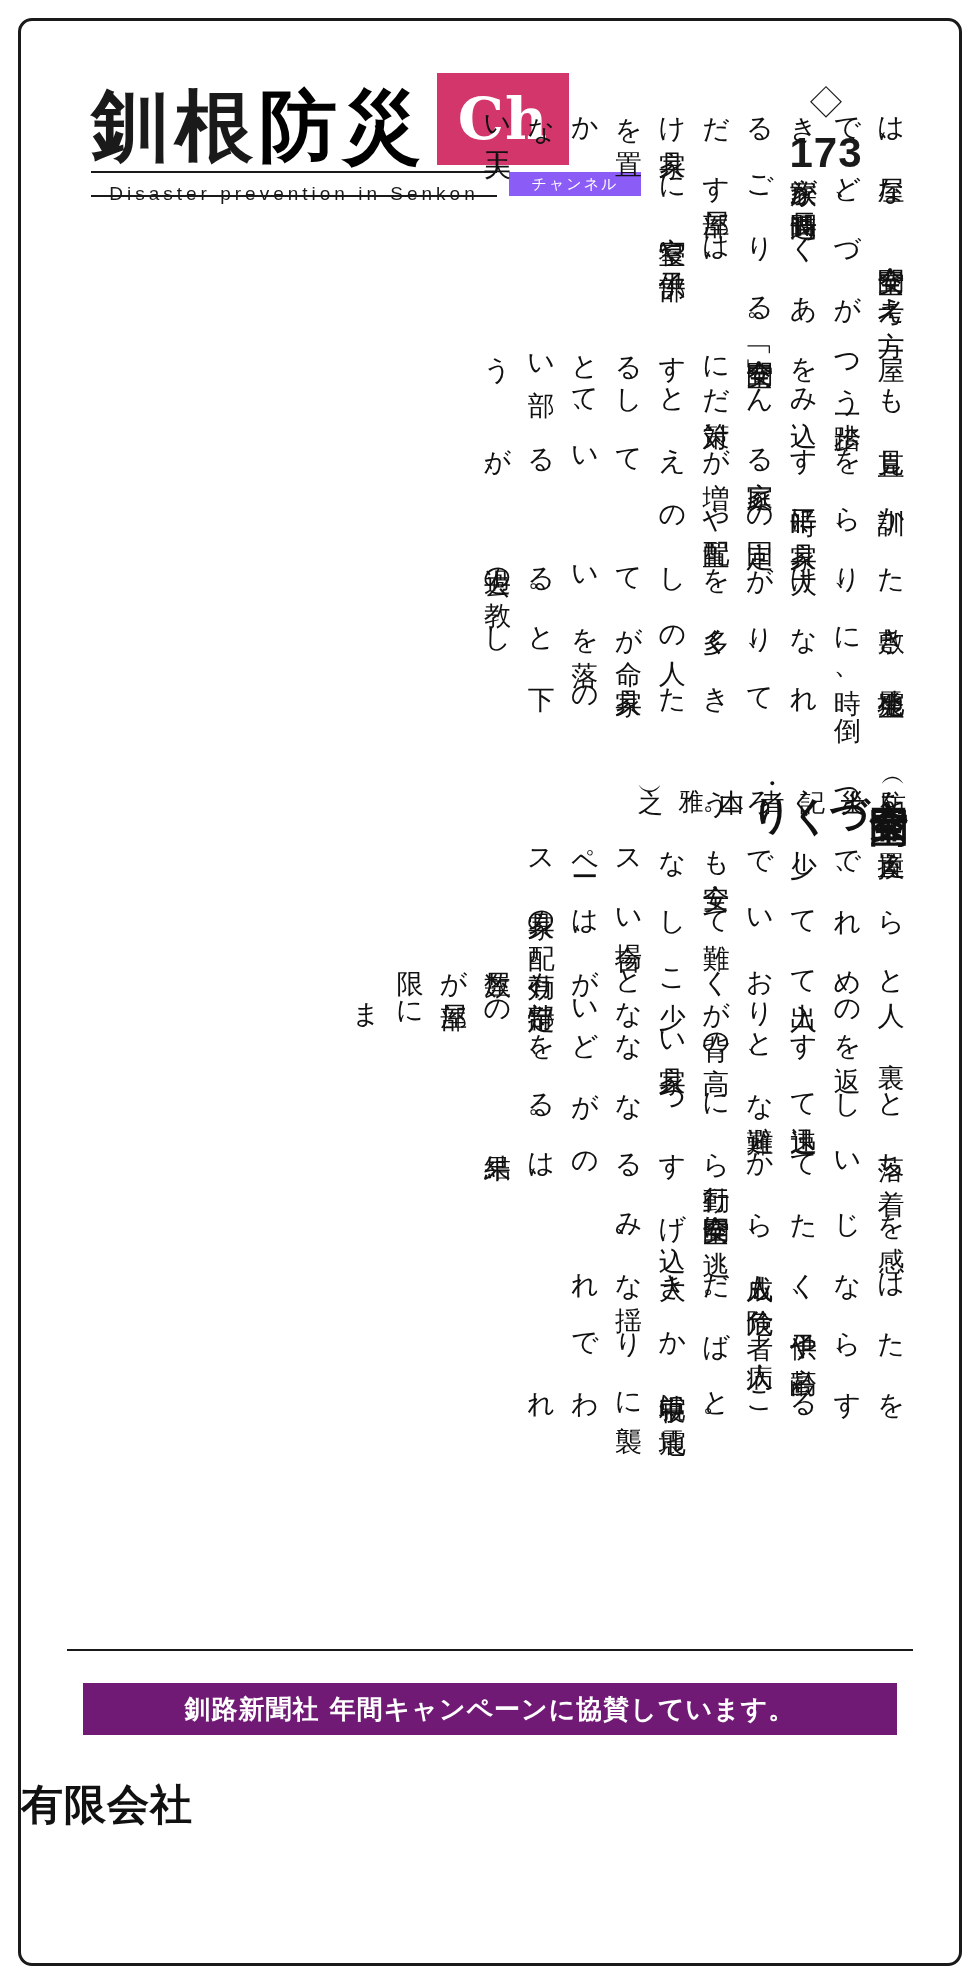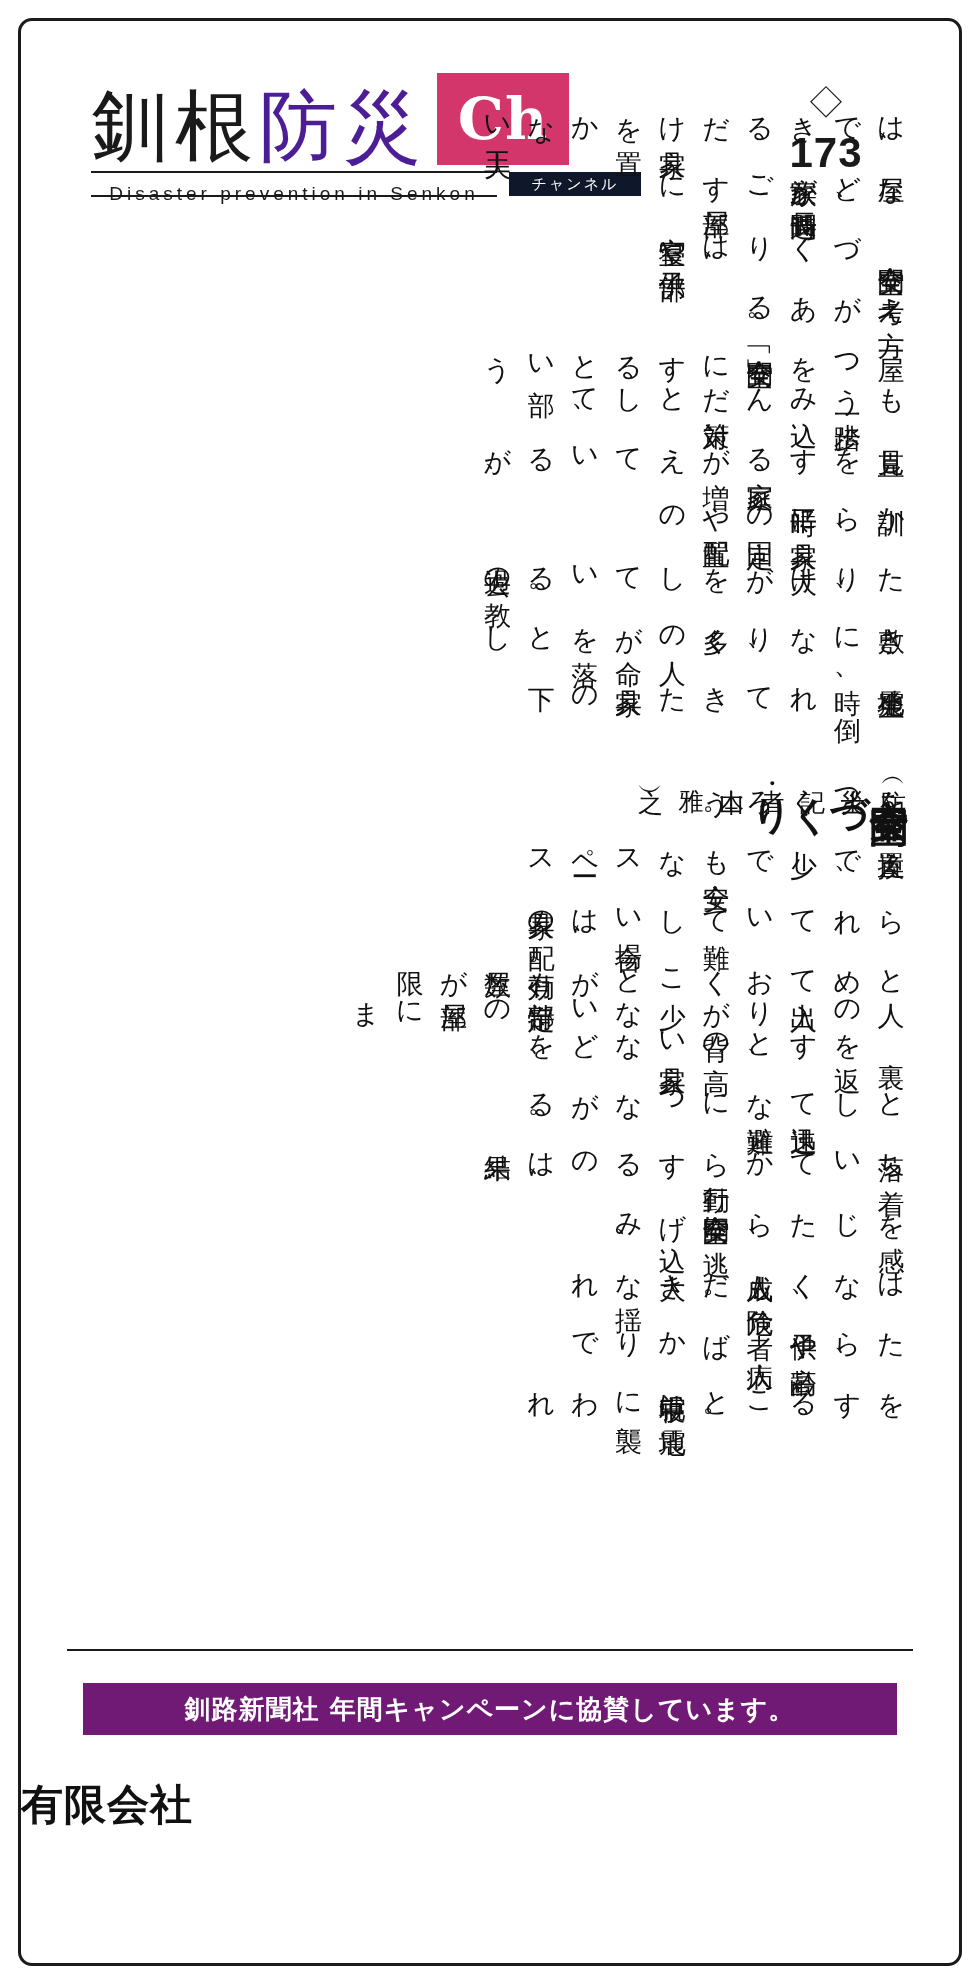--- a/index.html
+++ b/index.html
@@ -47,27 +47,27 @@
     width: 640px;
   }
   .logo-main {
     display: flex;
     align-items: flex-end;
     height: 92px;
     line-height: 1;
   }
   .logo-kanji {
     font-family: "DejaVu Serif", "Liberation Serif", serif;
-    font-weight: 400;
+    font-weight: 700;
     font-size: 78px;
     letter-spacing: 6px;
     color: #1a1a1a;
   }
   .logo-kanji.accent {
-    color: #4c1d95;
+    color: #000000;
   }
   .logo-ch {
     margin-left: 10px;
     width: 132px;
     height: 92px;
     background: #d2366a;
     color: #ffffff;
     display: flex;
     align-items: center;
     justify-content: center;
@@ -105,21 +105,21 @@
     text-align: center;
     font-size: 19px;
     letter-spacing: 4px;
     color: #1a1a1a;
     font-family: "Liberation Sans", sans-serif;
   }
   .logo-channel {
     margin-left: 12px;
     width: 132px;
     height: 24px;
-    background: #0f172a;
+    background: #8b5cf6;
     color: #ffffff;
     font-size: 15px;
     letter-spacing: 2px;
     display: flex;
     align-items: center;
     justify-content: center;
     font-family: "DejaVu Sans", sans-serif;
   }
   .issue {
     position: absolute;

